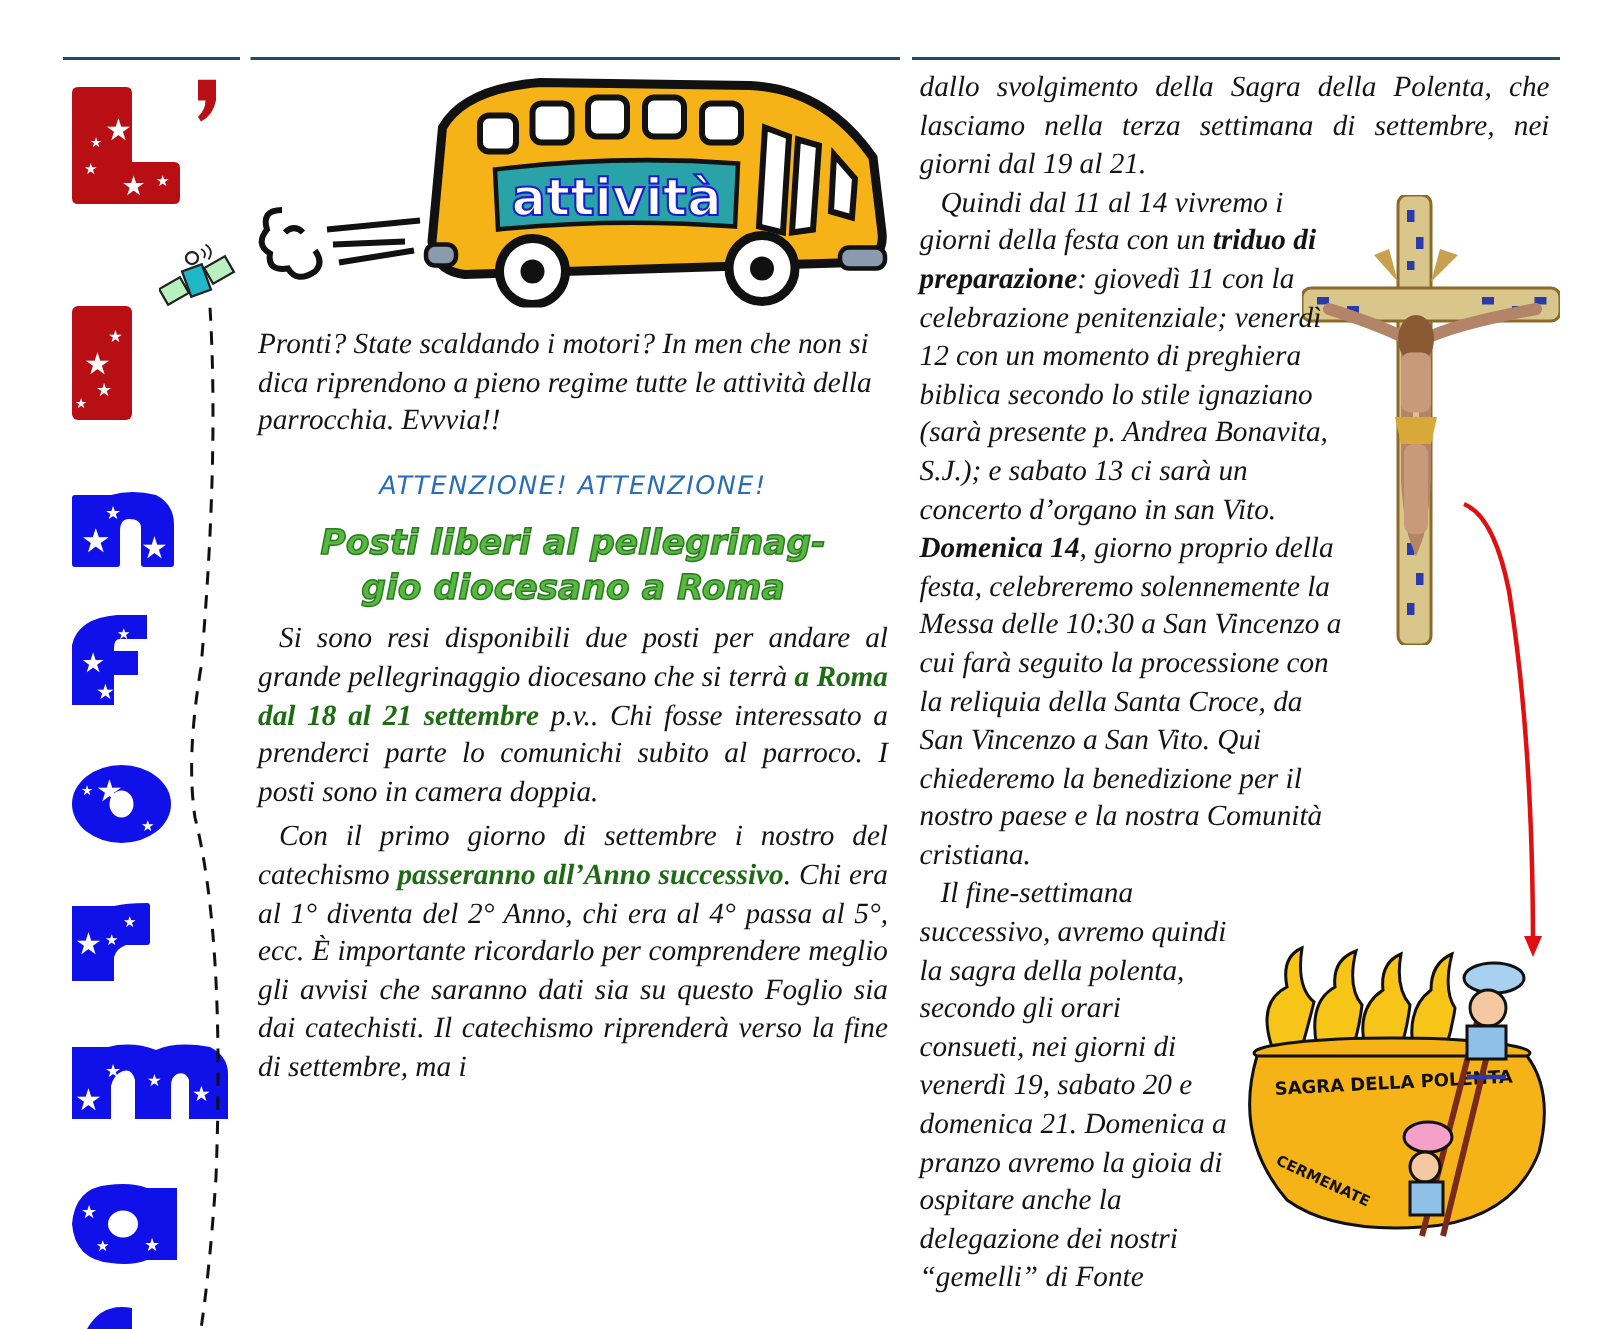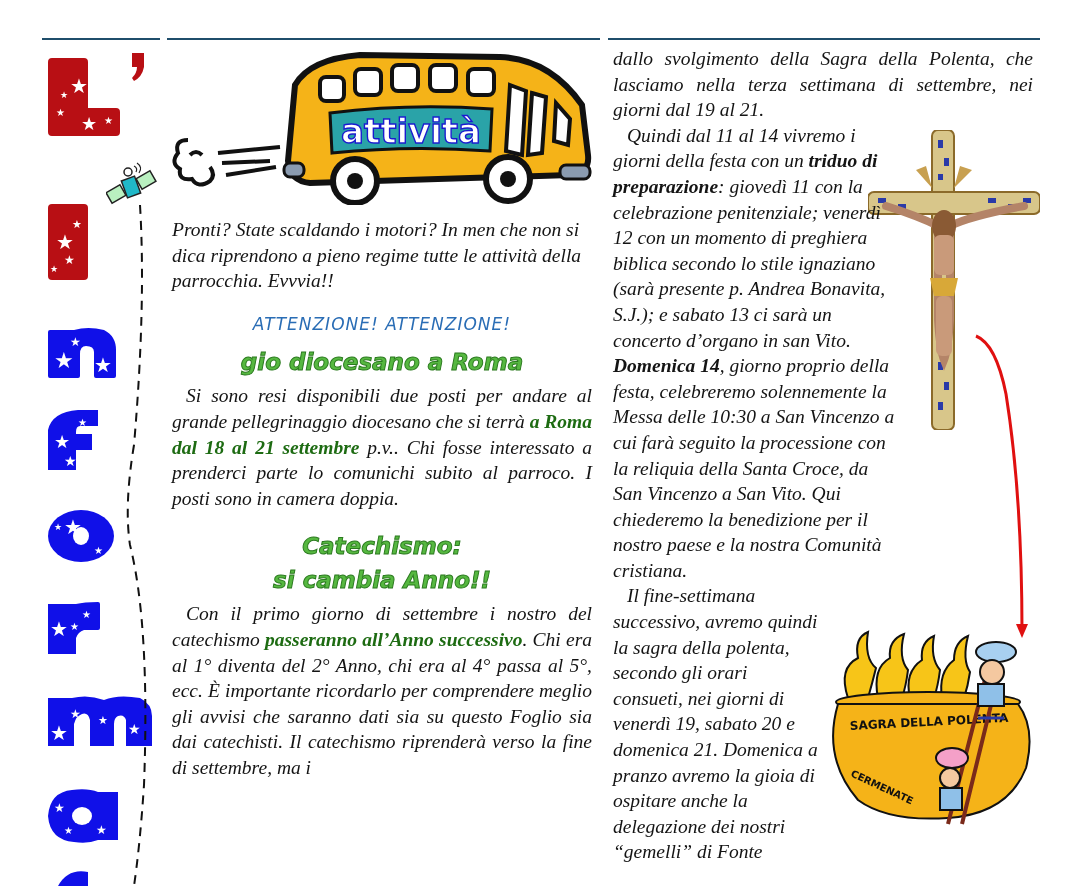--- a/index.html
+++ b/index.html
@@ -130,29 +130,26 @@
   <circle cx="185" cy="136" r="22" fill="#fff" stroke="#111" stroke-width="6"></circle>
   <circle cx="185" cy="136" r="8" fill="#111"></circle>
   <circle cx="338" cy="134" r="22" fill="#fff" stroke="#111" stroke-width="6"></circle>
   <circle cx="338" cy="134" r="8" fill="#111"></circle>
 </svg>
 
 <div class="col body-text" style="left:172px;top:217px;width:420px;">
   <p>Pronti? State scaldando i motori? In men che non si dica riprendono a pieno regime tutte le attività della parrocchia. Evvvia!!</p>
   <div class="attn">ATTENZIONE!  ATTENZIONE!</div>
   <div class="green-head" style="margin-top:10px;">
+    <div>Posti liberi al pellegrinag-</div>
     <div>gio diocesano a Roma</div>
   </div>
   <p class="indent" style="text-align:justify;margin-top:6px;">
     <span>Si sono resi disponibili due posti per andare al grande pellegrinaggio diocesano che si terrà </span><span class="green-bold">a Roma dal 18 al 21 settembre</span><span> p.v.. Chi fosse interessato a prenderci parte lo comunichi subito al parroco. I posti sono in camera doppia.</span>
   </p>
-  <div class="green-head" style="margin-top:18px;line-height:34px;">
-    <div>Catechismo:</div>
-    <div>si cambia Anno!!</div>
-  </div>
   <p class="indent" style="text-align:justify;margin-top:4px;">
     <span>Con il primo giorno di settembre i nostro del catechismo </span><span class="green-bold">passeranno all’Anno successivo</span><span>. Chi era al 1° diventa del 2° Anno, chi era al 4° passa al 5°, ecc. È importante ricordarlo per comprendere meglio gli avvisi che saranno dati sia su questo Foglio sia dai catechisti. Il catechismo riprenderà verso la fine di settembre, ma i</span>
   </p>
 </div>
 
 <svg style="position:absolute;left:868px;top:130px" width="172" height="300" viewBox="0 0 172 300">
   <rect x="64" y="0" width="22" height="300" rx="6" fill="#d8c68a" stroke="#8b6a2a" stroke-width="2"></rect>
   <rect x="0" y="62" width="172" height="22" rx="6" fill="#d8c68a" stroke="#8b6a2a" stroke-width="2"></rect>
   <g fill="#2a3aa8">
     <rect x="70" y="10" width="5" height="8"></rect>

